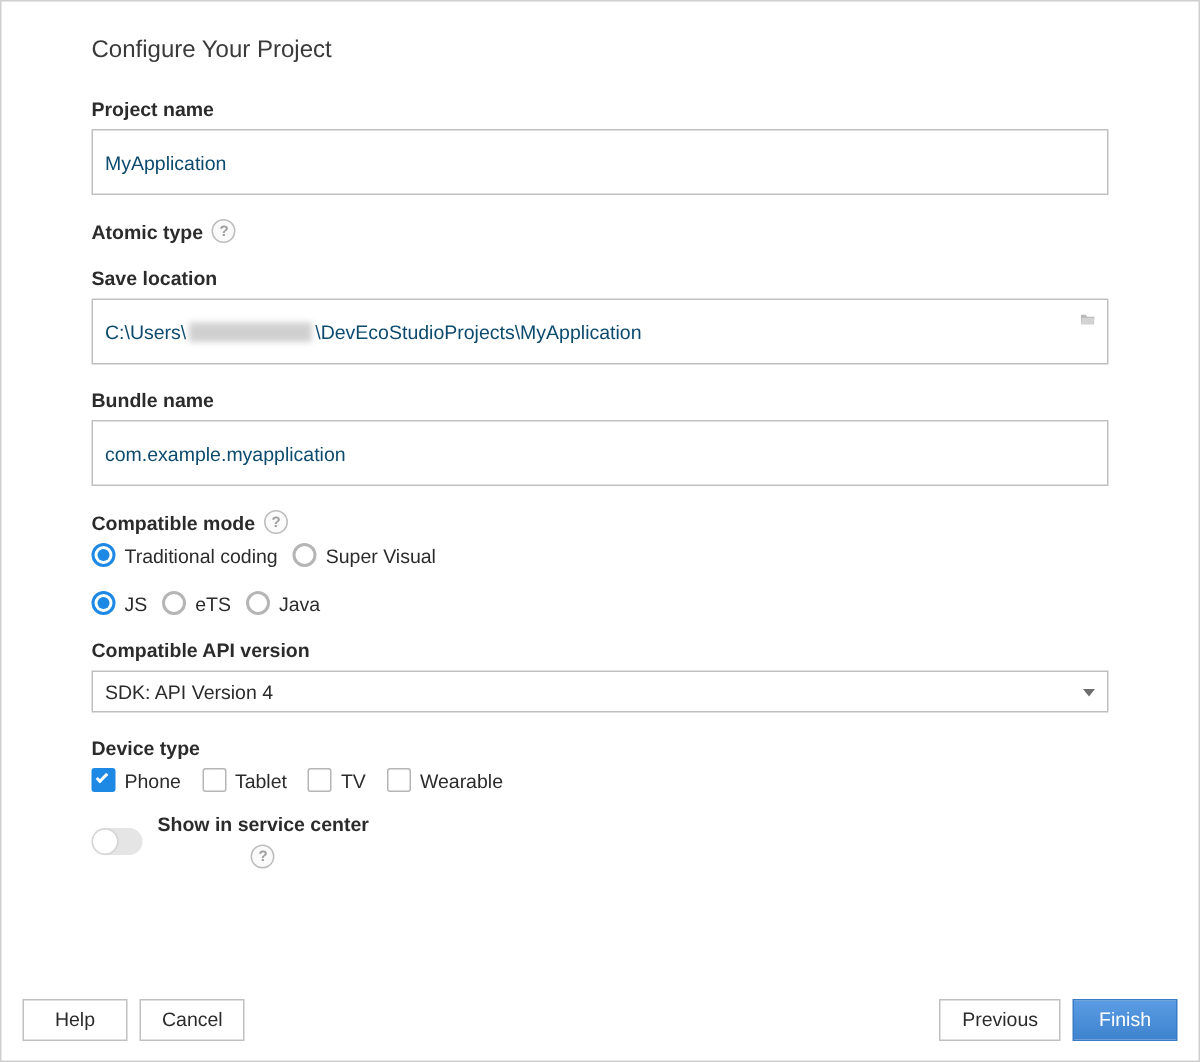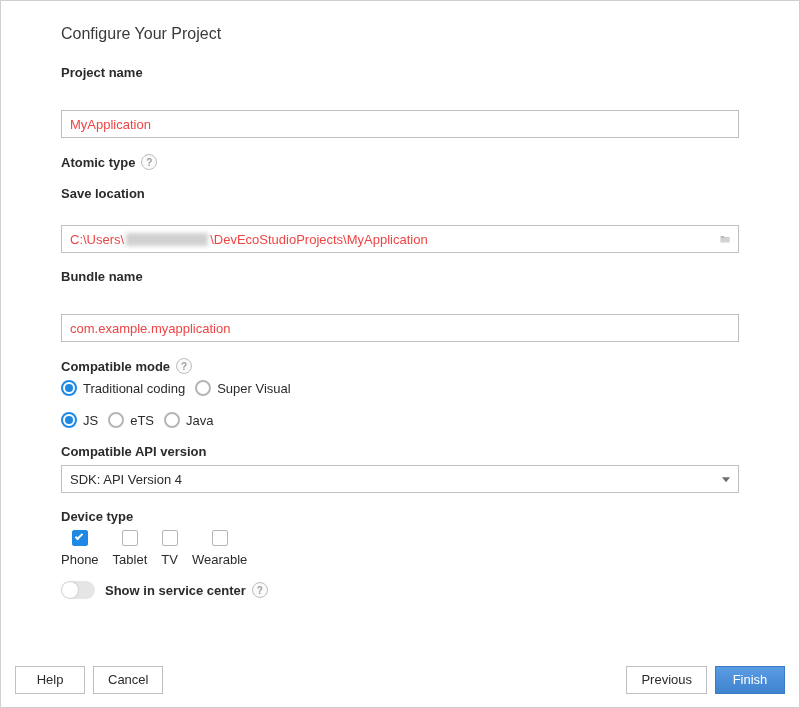--- a/index.html
+++ b/index.html
@@ -47,29 +47,28 @@
     align-items: center;
     gap: 6px;
   }
 
   .group {
     margin-bottom: 16px;
   }
 
   .text-input {
     width: 100%;
-    height: 28px;
+    height: 44px;
     border: 1px solid #c0c0c0;
     padding: 2px 8px;
     font-size: 13px;
     font-family: inherit;
-    color: #ef4444;
+    color: #0c4a6e;
     background: #fff;
     outline: none;
-    margin-top: 24px;
   }
 
   .path-wrap {
     position: relative;
     width: 100%;
   }
   .path-wrap .text-input { padding-right: 30px; }
   .folder-btn {
     position: absolute;
     right: 3px; top: 3px;
@@ -156,21 +155,20 @@
     display: flex;
     align-items: center;
     gap: 14px;
   }
   .check {
     display: inline-flex;
     align-items: center;
     gap: 6px;
     cursor: pointer;
     user-select: none;
-    flex-direction: column;
   }
   .check .box {
     width: 16px; height: 16px;
     border: 1px solid #b5b5b5;
     border-radius: 2px;
     background: #fff;
     position: relative;
   }
   .check.checked .box {
     border-color: #1e88e5;
@@ -201,21 +199,21 @@
     cursor: pointer;
   }
   .toggle .knob {
     position: absolute;
     left: 1px; top: 1px;
     width: 16px; height: 16px;
     background: #fff;
     border-radius: 50%;
     box-shadow: 0 0 2px rgba(0,0,0,.25);
   }
-  .toggle-label { font-weight: 700; display: flex; align-items: center; gap: 6px; }
+  .toggle-label { font-weight: 700; display: flex; align-items: center; gap: 6px; flex-direction: column; }
 
   
   .footer {
     border-top: 1px solid transparent;
     height: 56px;
     padding: 0 14px 0 14px;
     display: flex;
     align-items: center;
     justify-content: space-between;
   }

